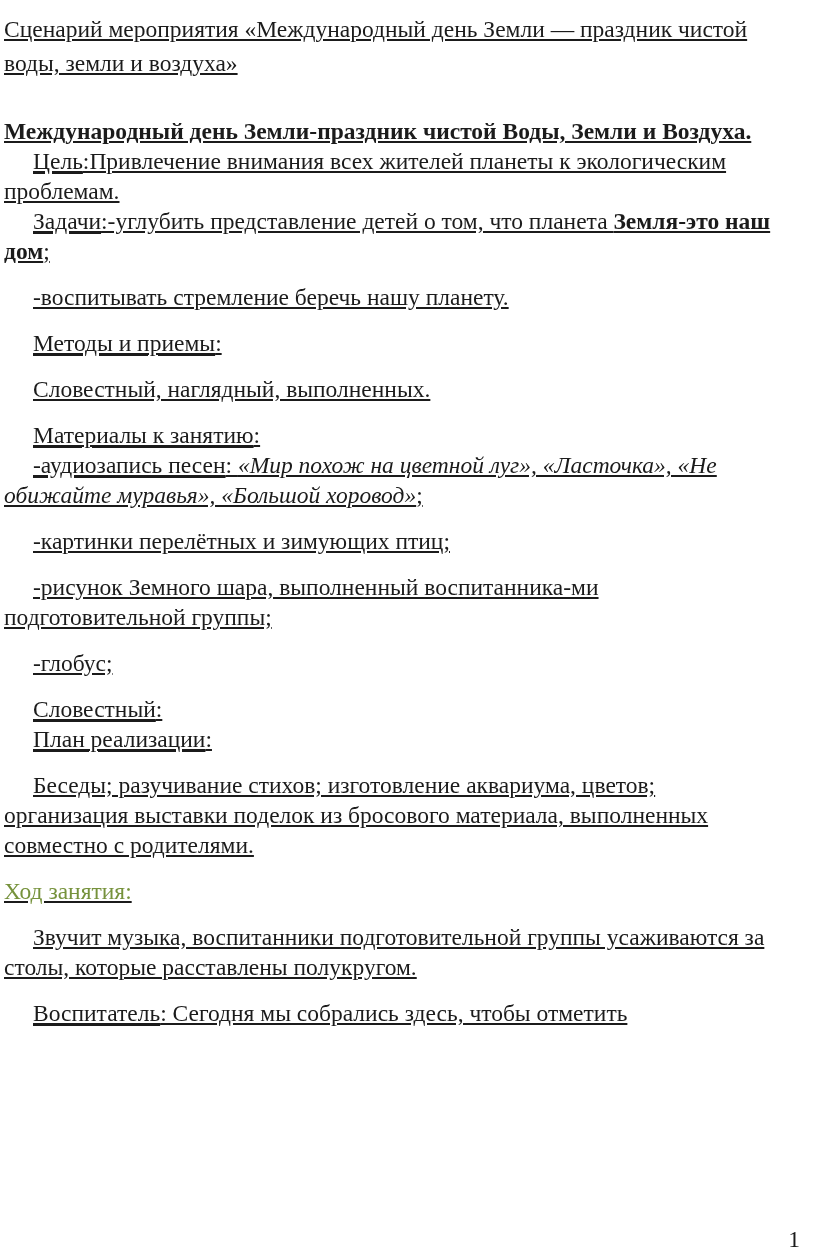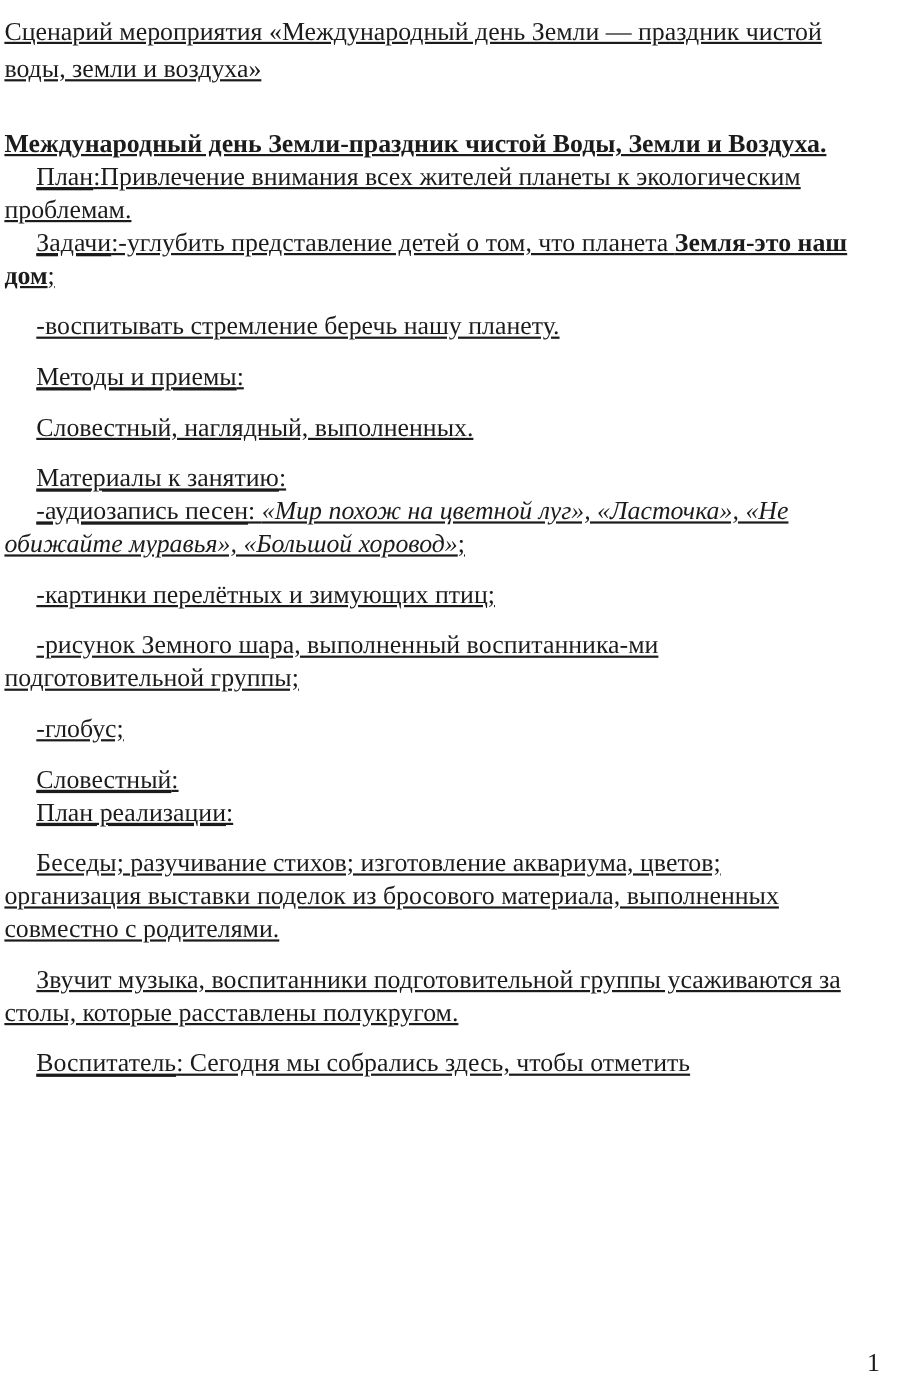--- a/index.html
+++ b/index.html
@@ -40,37 +40,38 @@
   }
 </style>
 </head>
 <body>
 
 <div class="page">
   <div>
       <p class="para title"><span class="">Сценарий мероприятия «Международный день Земли — праздник чистой
 воды, земли и воздуха»</span></p>
       <p class="para heading-space"><span class="run-bold">Международный день Земли-праздник чистой Воды, Земли и Воздуха.</span></p>
-      <p class="para indent"><span class="run-underline">План</span><span class="">:Привлечение внимания всех жителей планеты к экологическим
+      <p class="para indent"><span class="run-underline">Цель</span><span class="">:Привлечение внимания всех жителей планеты к экологическим
 проблемам.</span></p>
       <p class="para indent"><span class="run-underline">Задачи</span><span class="">:-углубить представление детей о том, что планета </span><span class="run-bold">Земля-это наш
 дом</span><span class="">;</span></p>
       <p class="para indent spaced"><span class="">-воспитывать стремление беречь нашу планету.</span></p>
       <p class="para indent spaced"><span class="run-underline">Методы и приемы</span><span class="">:</span></p>
       <p class="para indent spaced"><span class="">Словестный, наглядный, выполненных.</span></p>
       <p class="para indent spaced"><span class="run-underline">Материалы к занятию</span><span class="">:</span></p>
       <p class="para indent"><span class="run-underline">-аудиозапись песен</span><span class="">: </span><span class="run-italic">«Мир похож на цветной луг», «Ласточка», «Не
 обижайте муравья», «Большой хоровод»</span><span class="">;</span></p>
       <p class="para indent spaced"><span class="">-картинки перелётных и зимующих птиц;</span></p>
       <p class="para indent spaced"><span class="">-рисунок Земного шара, выполненный воспитанника-ми
 подготовительной группы;</span></p>
       <p class="para indent spaced"><span class="">-глобус;</span></p>
       <p class="para indent spaced"><span class="run-underline">Словестный</span><span class="">:</span></p>
       <p class="para indent"><span class="run-underline">План реализации</span><span class="">:</span></p>
       <p class="para indent spaced"><span class="">Беседы; разучивание стихов; изготовление аквариума, цветов;
 организация выставки поделок из бросового материала, выполненных
 совместно с родителями.</span></p>
+      <p class="para spaced"><span class="run-green">Ход занятия:</span></p>
       <p class="para indent spaced"><span class="">Звучит музыка, воспитанники подготовительной группы усаживаются за
 столы, которые расставлены полукругом.</span></p>
       <p class="para indent spaced"><span class="run-underline">Воспитатель</span><span class="">: Сегодня мы собрались здесь, чтобы отметить</span></p>
     </div>
   <div class="page-number">1</div>
 </div>
 
 </body></html>

